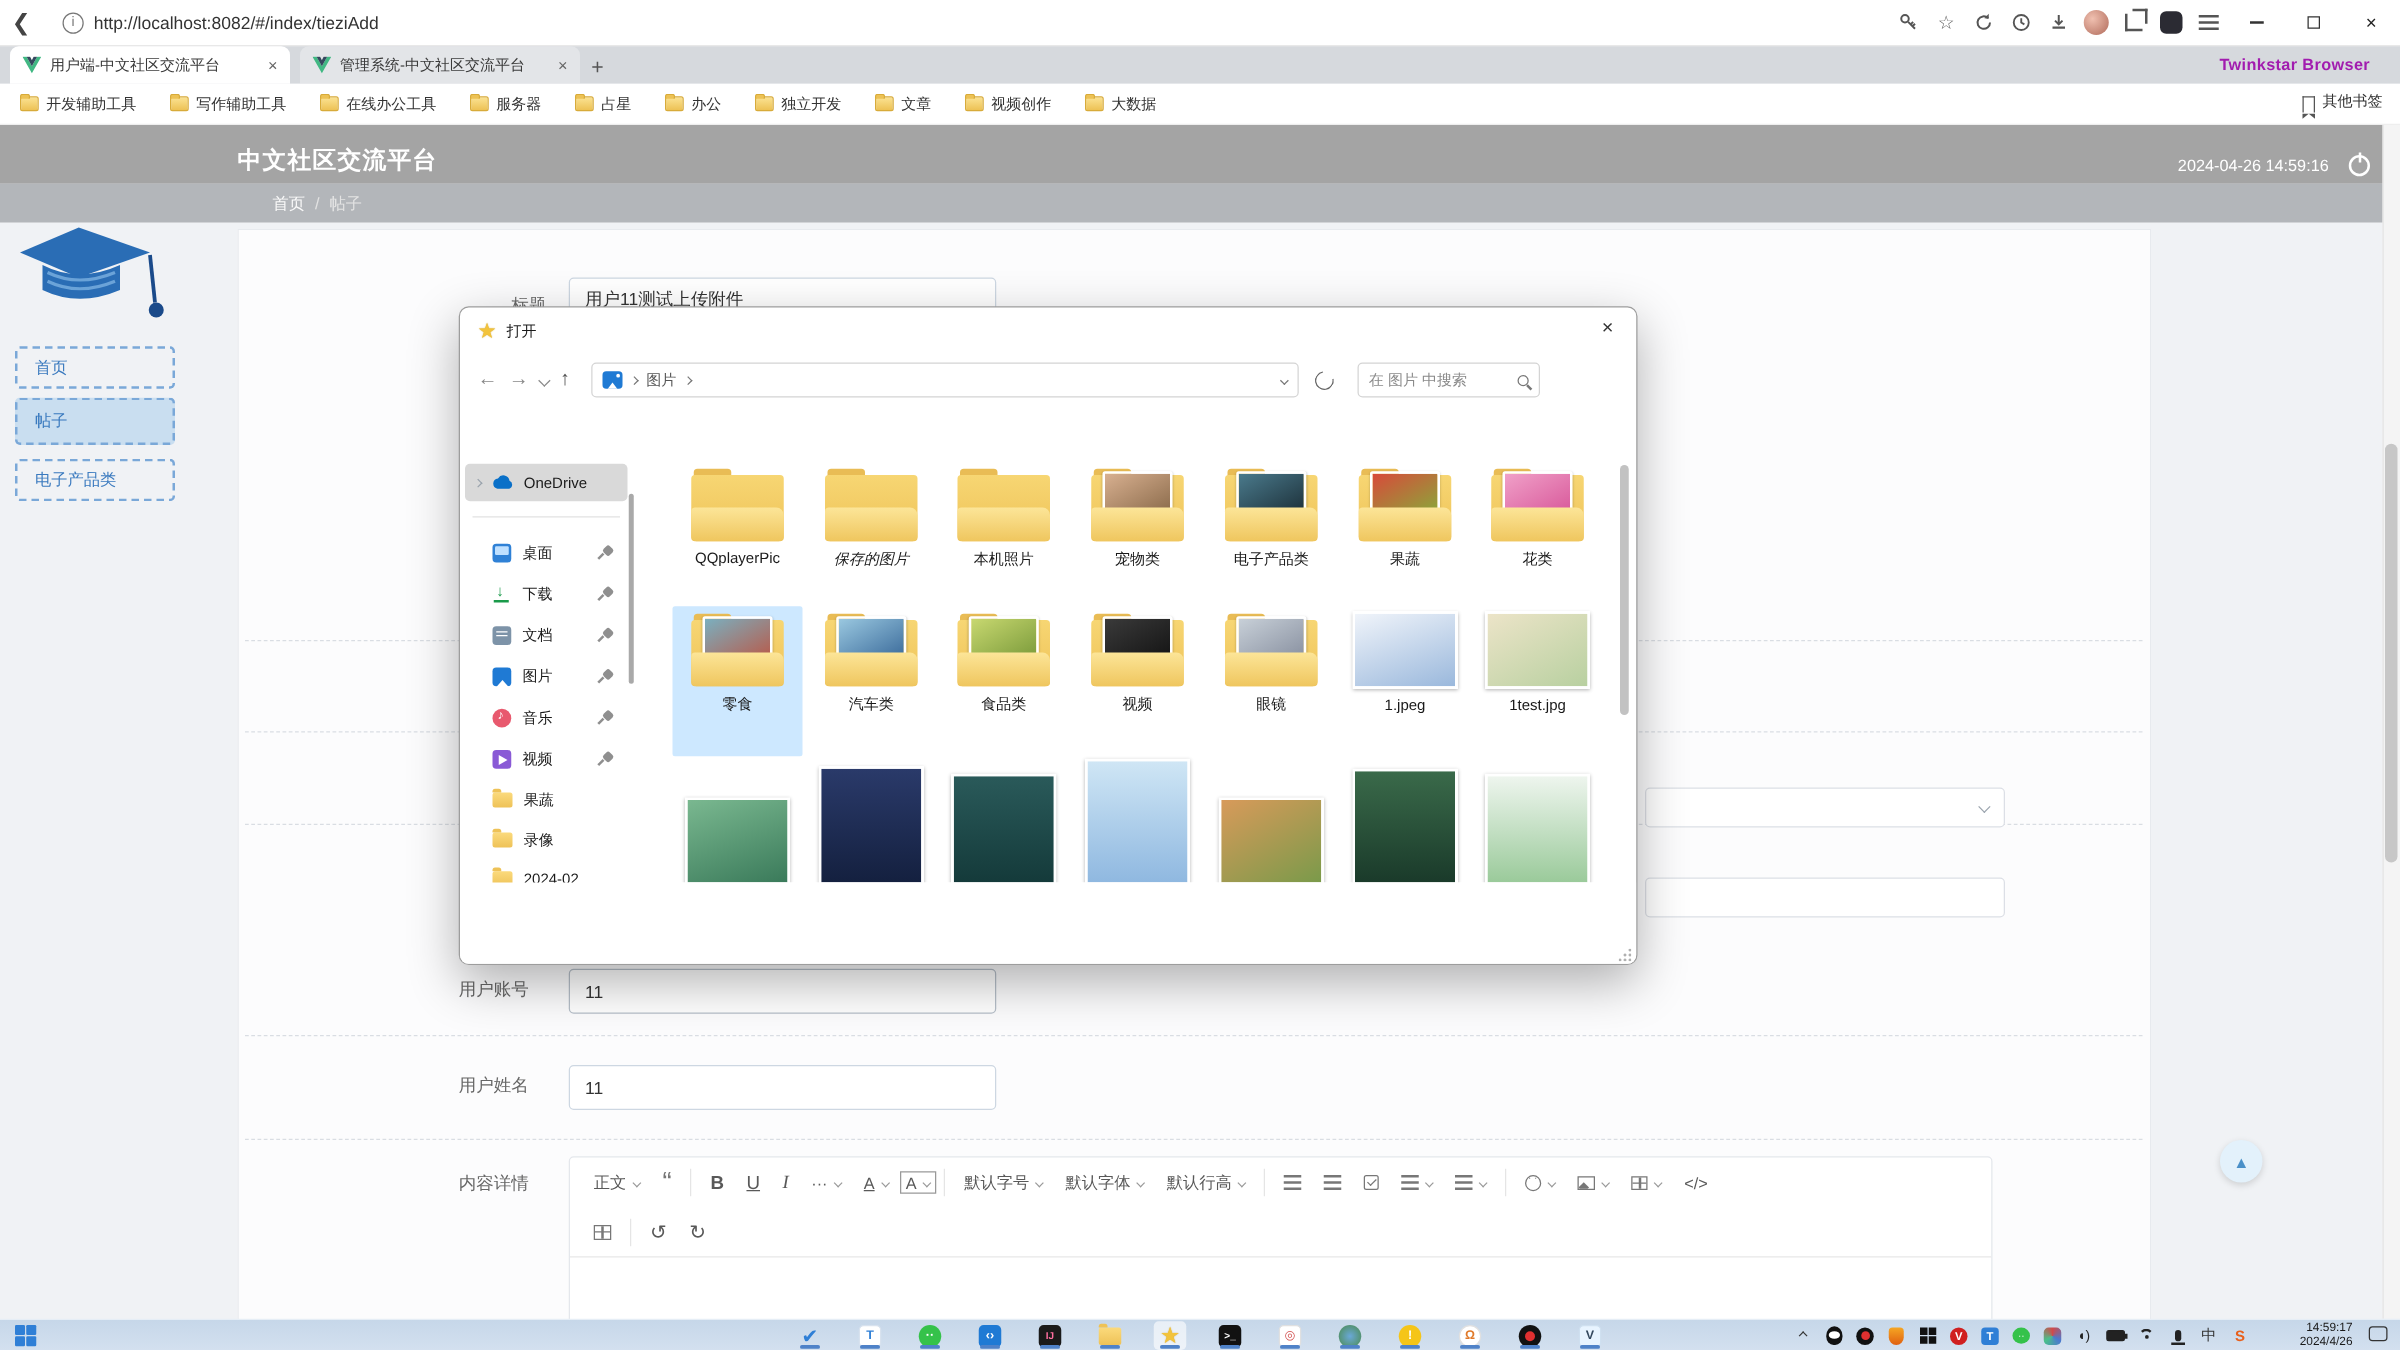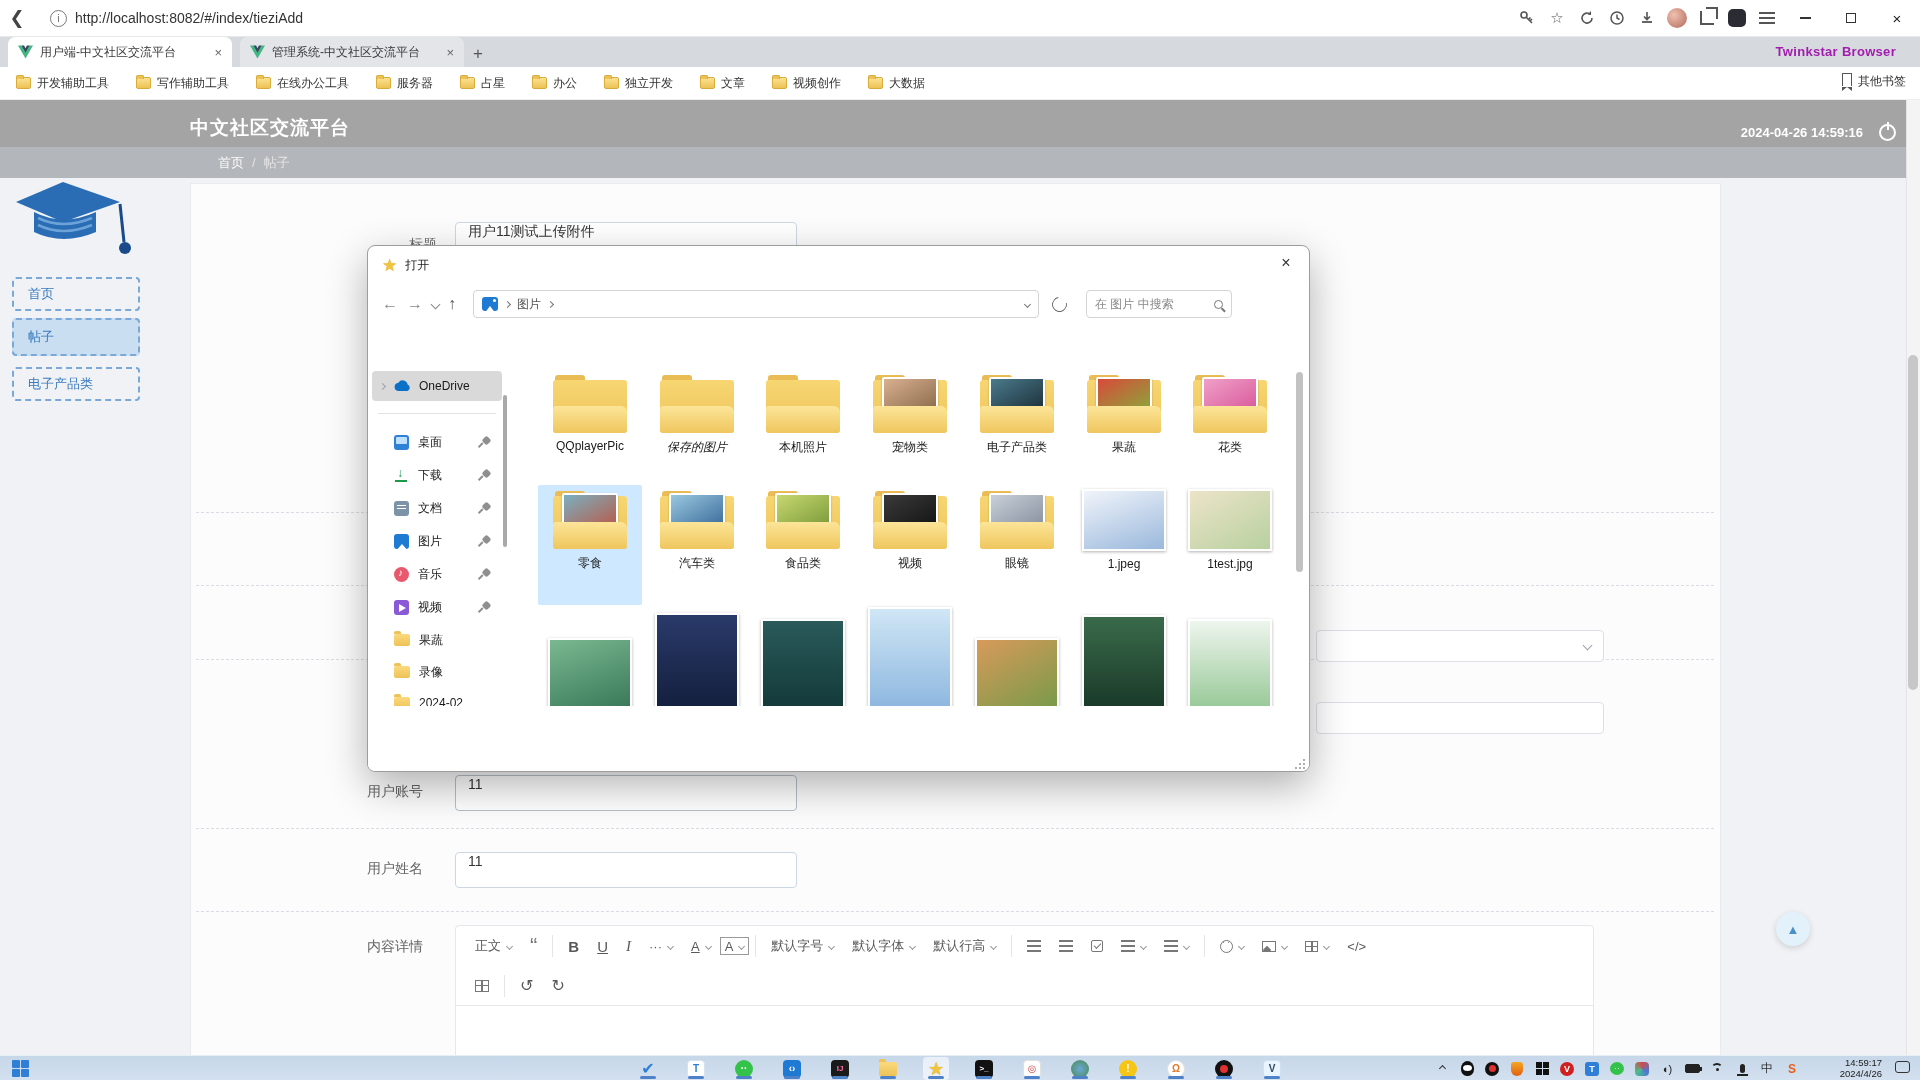--- a/index.html
+++ b/index.html
@@ -31,42 +31,42 @@
   .tab .lbl { flex:1; white-space:nowrap; overflow:hidden; }
   .tab .x { color:#666; font-size:13px; margin-left:6px; }
   .vue-ic { width:15px; height:14px; margin-right:7px; flex:0 0 auto; }
   .newtab { width:28px; height:26px; font-size:17px; color:#555; display:flex; align-items:center; justify-content:center; }
   .brand { position:absolute; right:24px; top:7px; color:#a21caf; font-size:13px; font-weight:bold; letter-spacing:.3px; }
 
   .bookmarks { left:0; top:67px; width:1920px; height:33px; background:#fff; display:flex; align-items:center; gap:27px; padding-left:16px; border-bottom:1px solid #eee; }
   .bm { display:flex; align-items:center; gap:6px; font-size:12px; color:#333; }
   .mini-folder { width:15px; height:12px; background:linear-gradient(#fbe292,#edc255); border:1px solid #d8ab3a; border-radius:2px; position:relative; }
   .mini-folder:before { content:""; position:absolute; left:-1px; top:-3px; width:6px; height:3px; background:#edc255; border:1px solid #d8ab3a; border-bottom:none; border-radius:2px 2px 0 0; }
-  .other-bm { position:absolute; right:14px; top:73px; display:flex; align-items:flex-start; gap:6px; font-size:12px; color:#333; }
+  .other-bm { position:absolute; right:14px; top:73px; display:flex; align-items:flex-end; gap:6px; font-size:12px; color:#333; }
   .bm-flag { width:10px; height:13px; border:1.5px solid #555; border-bottom:none; position:relative; }
   .bm-flag:after { content:""; position:absolute; left:-1.5px; bottom:-5px; border:5px solid #0000; border-top:none; border-left:5.5px solid #555; border-right:5.5px solid #555; border-bottom:4px solid #fff0; height:0; }
 
   
   .pg-header { left:0; top:100px; width:1920px; height:47px; background:#a4a4a4; display:flex; align-items:flex-end; padding:0 24px 6px 190px; color:#fff; }
   .pg-title { font-size:19px; font-weight:bold; letter-spacing:1px; }
-  .pg-right { margin-left:auto; display:flex; align-items:center; gap:16px; font-size:13px;font-weight:bold; }
+  .pg-right { margin-left:auto; display:flex; align-items:center; gap:16px; font-size:13px; }
   .power { width:17px; height:17px; border:2px solid #fff; border-radius:50%; position:relative; }
   .power:after { content:""; position:absolute; left:50%; top:-4px; width:2px; height:8px; background:#fff; transform:translateX(-50%); }
   .crumbbar { left:0; top:147px; width:1920px; height:31px; background:#b3b6ba; display:flex; align-items:center; padding-left:218px; font-size:13px; gap:8px; }
   .crumb-home { color:#fafafa; } .crumb-sep,.crumb-cur { color:#e3e3e3; }
 
   .card { left:190px; top:183px; width:1531px; height:900px; background:#fcfcfd; border:1px solid #e7eaee; }
   .dash { position:absolute; border-top:1px dashed #d9dde3; height:0; }
 
   .side-logo { left:8px; top:180px; width:150px; height:95px; }
   .nav-btn { position:absolute; left:12px; width:128px; height:34px; border:2px dashed #7aa8d8; border-radius:4px; color:#3a7abf; font-size:13px; display:flex; align-items:center; padding-left:14px; background:#fff0; }
   .nav-btn.sel { background:#c9def0; }
 
   .f-label { position:absolute; font-size:14px; color:#666; text-align:right; width:60px; }
-  .f-input { position:absolute; height:36px; border:1px solid #cdd7e2; border-radius:4px; background:#fff; font-size:14px; color:#333; display:flex; padding-left:12px; }
+  .f-input { position:absolute; height:36px; border:1px solid #cdd7e2; border-radius:4px; background:#fff; font-size:14px; color:#333; display:flex; align-items:center; padding-left:12px; }
   .sel-box { position:absolute; height:32px; border:1px solid #dcdfe6; border-radius:4px; background:#fff; }
   .chev { display:inline-block; width:7px; height:7px; border-right:1.6px solid #9aa3ad; border-bottom:1.6px solid #9aa3ad; transform:rotate(45deg); }
   .chev.up { transform:rotate(-135deg); } .chev.rt { transform:rotate(-45deg); }
   .sel-box .chev { position:absolute; right:12px; top:11px; }
 
   .editor { left:455px; top:925px; width:1139px; height:158px; border:1px solid #e4e7ec; border-radius:4px; background:#fff; }
   .ed-row { display:flex; align-items:center; height:40px; padding:0 10px; color:#595959; font-size:13px; }
   .ed-row.r1 { border-bottom:0; }
   .ed-it { display:flex; align-items:center; gap:4px; padding:0 9px; height:28px; color:#595959; }
   .ed-sep { width:1px; height:22px; background:#e5e5e5; margin:0 6px; }

